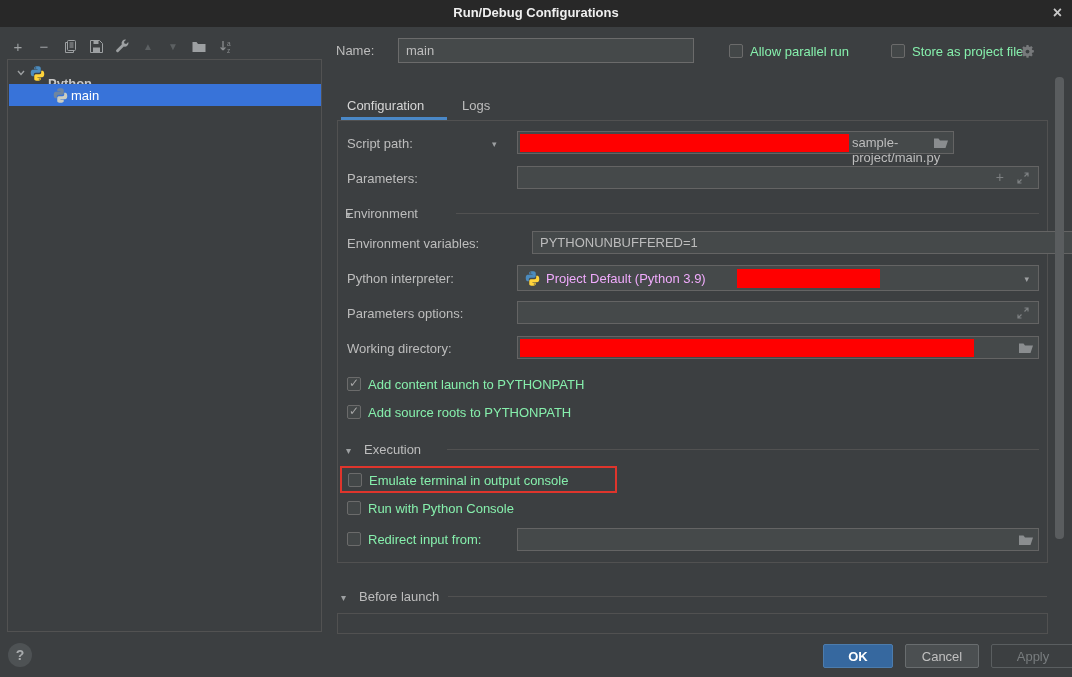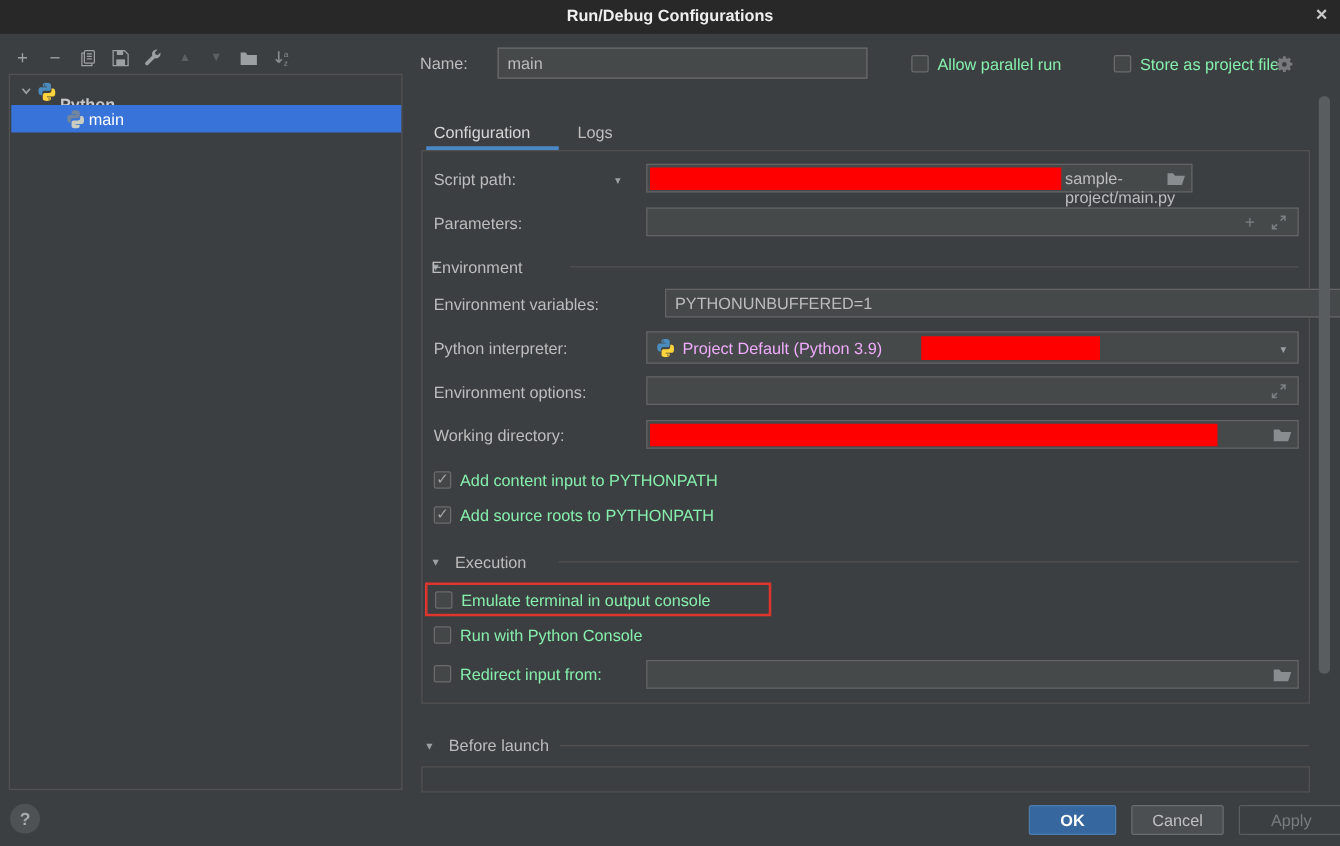--- a/index.html
+++ b/index.html
@@ -192,41 +192,41 @@
   <div class="field" style="left:517px; top:265px; width:522px; height:26px">
     <svg class="pyicon" style="margin-left:7px" viewBox="0 0 110 110">
         <path fill="#4B8BBE" d="M54.9 2C29.9 2 31.5 12.8 31.5 12.8v11.1h24v3.4H21.4S5.5 25.5 5.5 50.5 19.5 74.7 19.5 74.7h8.4V63s-.5-14 13.8-14h23.8s13.4.2 13.4-12.9V14.9S80.2 2 54.9 2zM41.7 9.6a4.3 4.3 0 1 1 0 8.6 4.3 4.3 0 0 1 0-8.6z"></path>
         <path fill="#FFD43B" d="M55.1 108c25 0 23.4-10.8 23.4-10.8V86.1h-24v-3.4h34.1s15.9 1.8 15.9-23.2-14-24.2-14-24.2h-8.4V47s.5 14-13.8 14H44.5s-13.4-.2-13.4 12.9v21.2S29.8 108 55.1 108zm13.2-7.6a4.3 4.3 0 1 1 0-8.6 4.3 4.3 0 0 1 0 8.6z"></path>
       </svg>
     <span style="margin-left:3px; color:#f0abfc">Project Default (Python 3.9)</span>
     <span class="redact" style="left:219px; top:3px; width:143px; height:19px"></span>
     <span class="caret" style="position:absolute; right:9px; top:8px">▾</span>
   </div>
 
-  <span class="lab" style="left:347px; top:306px">Environment options:</span>
+  <span class="lab" style="left:347px; top:306px">Parameters options:</span>
   <div class="field" style="left:517px; top:301px; width:522px">
     <span class="ficon" style="position:absolute; right:8px; top:4px">
       <svg width="14" height="14" viewBox="0 0 14 14">
           <path d="M8.5 2H12v3.5M12 2 8.5 5.5M5.5 12H2V8.5M2 12l3.5-3.5" stroke="#7d8082" fill="none" stroke-width="1.2"></path>
         </svg>
     </span>
   </div>
 
   <span class="lab" style="left:347px; top:341px">Working directory:</span>
   <div class="field" style="left:517px; top:336px; width:522px">
     <span class="redact" style="left:2px; top:2px; width:454px; height:18px"></span>
     <span class="ficon" style="position:absolute; right:4px; top:4px">
       <svg width="16" height="14" viewBox="0 0 16 14">
           <path d="M1 2.5h4.5L7 4.5h8L12.5 12H1z" fill="#8a8d8f"></path>
         </svg>
     </span>
   </div>
 
   <span class="cb checked" style="left:347px; top:377px"></span>
-  <span class="cb-lab" style="left:368px; top:377px">Add content input to PYTHONPATH</span>
+  <span class="cb-lab" style="left:368px; top:377px">Add content launch to PYTHONPATH</span>
   <span class="cb checked" style="left:347px; top:405px"></span>
   <span class="cb-lab" style="left:368px; top:405px">Add source roots to PYTHONPATH</span>
 
   <span class="sec-caret" style="left:346px; top:445px">▾</span>
   <span class="lab" style="left:364px; top:442px">Execution</span>
   <div class="sec-line" style="left:447px; top:449px; width:592px"></div>
 
   <div class="hl-red" style="left:340px; top:466px; width:277px; height:27px"></div>
   <span class="cb" style="left:348px; top:473px"></span>
   <span class="cb-lab" style="left:369px; top:473px">Emulate terminal in output console</span>

